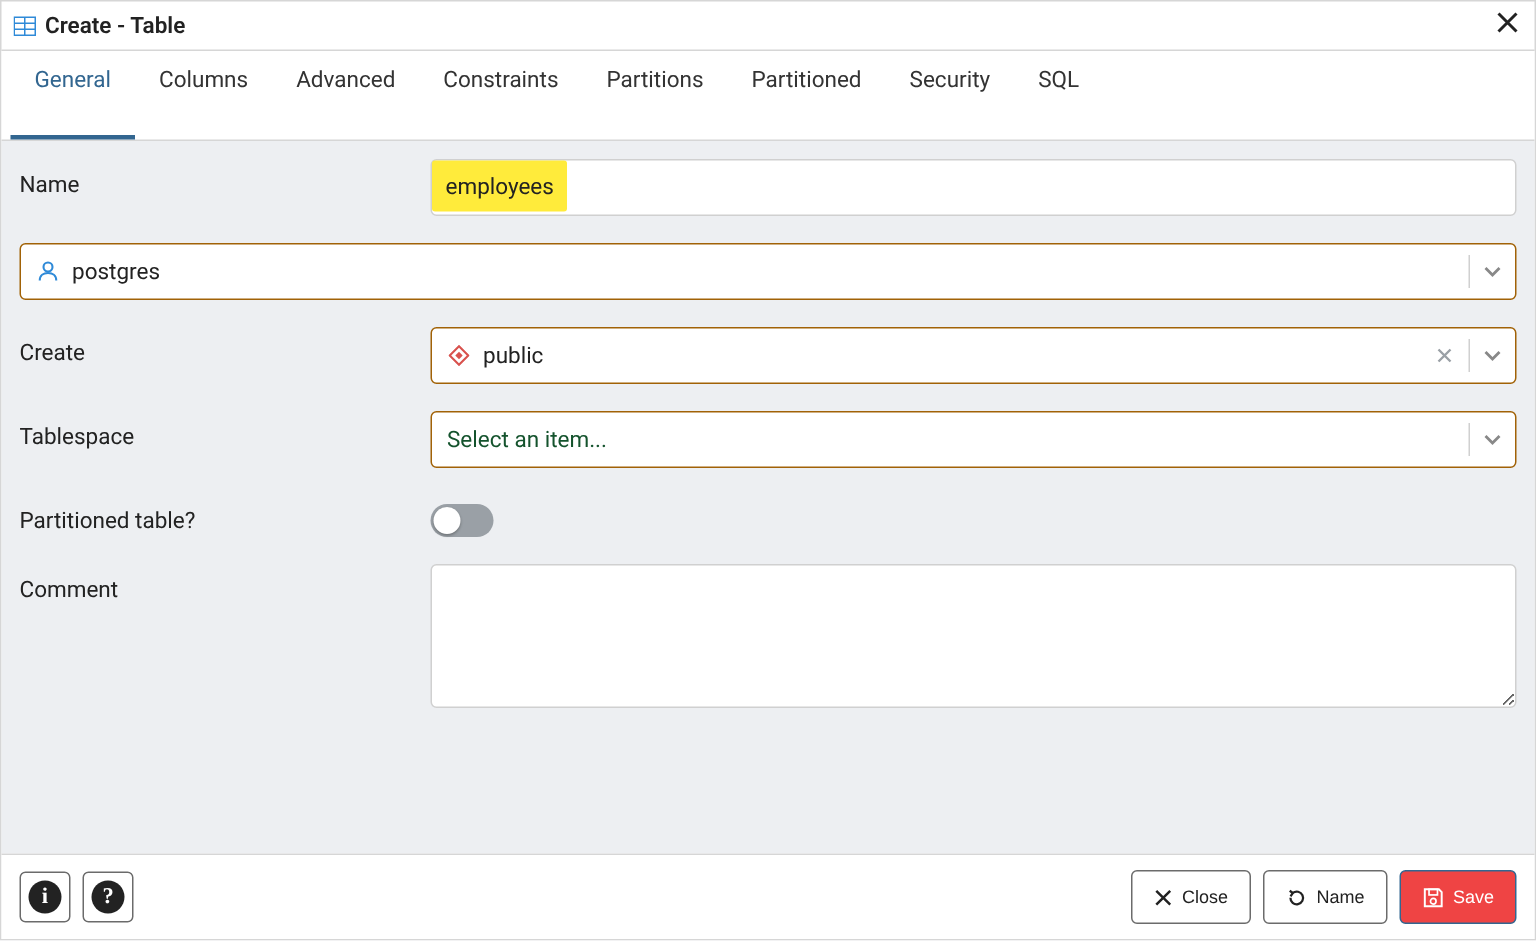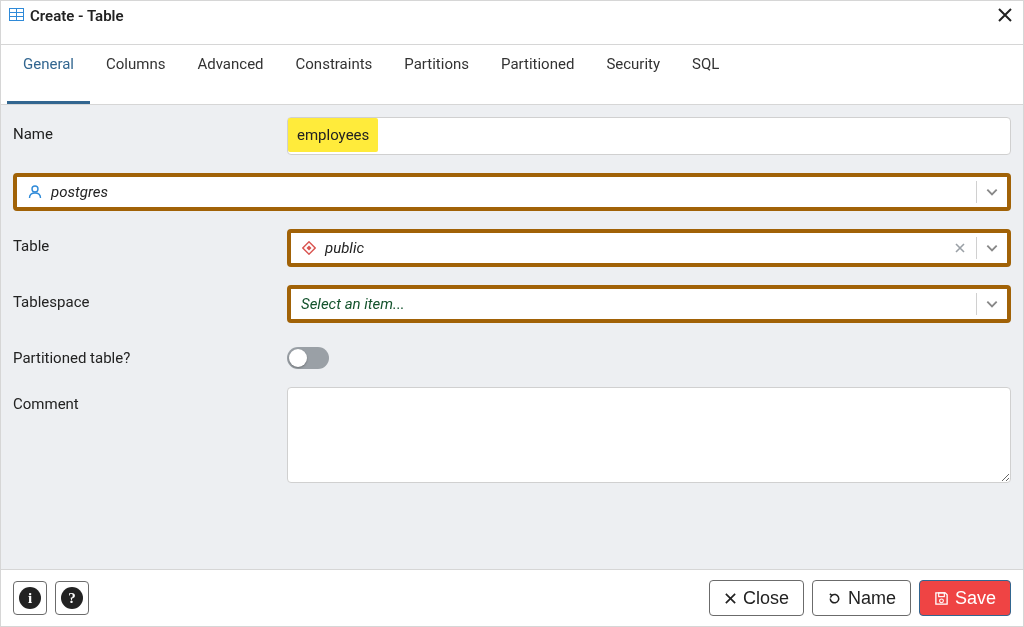--- a/index.html
+++ b/index.html
@@ -1,56 +1,56 @@
 <!DOCTYPE html>
 <html><head>
 <meta charset="utf-8">
 <style>
   * { box-sizing: border-box; margin: 0; padding: 0; }
   html, body { width: 1024px; height: 627px; font-family: -apple-system, BlinkMacSystemFont, "Segoe UI", Roboto, Helvetica, Arial, sans-serif; background: #fff; color: #222; }
   .dialog { width: 1024px; height: 627px; display: flex; flex-direction: column; border: 1px solid #d6d6d6; }
   
-  .titlebar { display: flex; padding: 6px 10px 18px 8px; border-bottom: 1px solid #d6d6d6; font-size: 15px; font-weight: 600; color: #222; }
+  .titlebar { display: flex; align-items: center; padding: 6px 10px 6px 8px; border-bottom: 1px solid #d6d6d6; font-size: 15px; font-weight: 600; color: #222; }
   .title-icon { width: 15px; height: 15px; margin-right: 6px; display: inline-flex; }
   .title-spacer { flex: 1; }
   .titlebar .close-x { font-size: 18px; cursor: pointer; color: #222; font-weight: 400; line-height: 1; }
   
   .tabs { display: flex; border-bottom: 1px solid #d6d6d6; background: #fff; padding: 0 6px; }
   .tab { padding: 10px 16px 28px 16px; font-size: 15px; color: #333; cursor: pointer; border-bottom: 3px solid transparent; }
   .tab.active { color: #326690; border-bottom-color: #326690; }
   
   .body { flex: 1; background: #edeff2; padding: 12px 12px 8px 12px; overflow: auto; }
   .row { display: flex; align-items: flex-start; margin-bottom: 20px; gap: 22px; }
   .row.tight { margin-bottom: 18px; }
   .label { width: 252px; flex: 0 0 252px; font-size: 15px; color: #222; padding-top: 8px; }
   .control { flex: 1; }
   
   .text-input { width: 100%; height: 38px; border: 1px solid #d0d0d0; border-radius: 4px; padding: 0 10px; font-size: 15px; background: #fff; color: #222; }
   .text-input::placeholder { color: #8a8f98; }
   .highlight-wrap { position: relative; }
   .highlight { position: absolute; left: 1px; top: 1px; height: 34px; background: #ffeb3b; border-radius: 2px; padding: 0 9px; display: inline-flex; align-items: center; pointer-events: none; font-size: 15px; color: #222; }
   
-  .select { display: flex; align-items: center; width: 100%; height: 38px; border: 4px solid #a16207; border-radius: 4px; background: #fff; padding: 0 8px 0 10px; font-size: 15px; color: #222; cursor: pointer; font-style: italic; }
+  .select { display: flex; align-items: center; width: 100%; height: 38px; border: 1px solid #a16207; border-radius: 4px; background: #fff; padding: 0 8px 0 10px; font-size: 15px; color: #222; cursor: pointer; }
   .select .sel-icon { width: 16px; height: 16px; margin-right: 8px; display: inline-flex; align-items: center; justify-content: center; }
   .select .sel-text { flex: 1; }
   .select .sel-placeholder { color: #14532d; }
   .select .sep { width: 1px; height: 22px; background: #d0d0d0; margin: 0 8px; }
   .select .clear-x { color: #9aa0a6; font-size: 16px; cursor: pointer; padding: 0 2px; }
   .chevron { color: #9aa0a6; display: inline-flex; }
   
   .toggle { width: 42px; height: 22px; background: #9aa0a6; border-radius: 11px; position: relative; cursor: pointer; margin-top: 6px; }
   .toggle .knob { position: absolute; left: 2px; top: 2px; width: 18px; height: 18px; border-radius: 50%; background: #fff; box-shadow: 0 1px 2px rgba(0,0,0,0.3); }
   
   .textarea { width: 100%; height: 96px; border: 1px solid #d0d0d0; border-radius: 4px; background: #fff; resize: both; padding: 8px 10px; font-size: 15px; font-family: inherit; }
   
   .footer { display: flex; align-items: center; padding: 10px 12px; border-top: 1px solid #d6d6d6; background: #fff; gap: 8px; }
   .footer .spacer { flex: 1; }
   .icon-btn { width: 34px; height: 34px; border: 1px solid #6b6b6b; border-radius: 4px; background: #fff; display: inline-flex; align-items: center; justify-content: center; cursor: pointer; }
   .icon-circle { width: 22px; height: 22px; border-radius: 50%; background: #222; color: #fff; display: inline-flex; align-items: center; justify-content: center; font-weight: 700; font-size: 15px; font-family: Georgia, serif; }
-  .btn { height: 36px; display: inline-flex; align-items: center; gap: 6px; padding: 0 14px; border-radius: 4px; font-size: 18px; cursor: pointer; border: 1px solid #6b6b6b; background: #fff; color: #222; }
+  .btn { height: 36px; display: inline-flex; align-items: center; gap: 6px; padding: 0 14px; border-radius: 4px; font-size: 12px; cursor: pointer; border: 1px solid #6b6b6b; background: #fff; color: #222; }
   .btn.primary { background: #ef4444; border-color: #326690; color: #fff; }
   .btn .btn-icon { display: inline-flex; }
 </style>
 </head>
 <body>
 
 <div class="dialog">
 
   <div class="titlebar">
     <span class="title-icon">
@@ -105,21 +105,21 @@
           <span class="chevron">
             <svg viewBox="0 0 12 12" width="14" height="14">
                 <path d="M2 4 L6 8 L10 4" fill="none" stroke="#888" stroke-width="1.6"></path>
               </svg>
           </span>
         </div>
       </div>
     </div>
 
     <div class="row tight">
-      <div class="label">Table</div>
+      <div class="label">Create</div>
       <div class="control">
         <div class="select">
           <span class="sel-icon">
             <svg viewBox="0 0 16 16" width="14" height="14">
                 <rect x="3" y="3" width="10" height="10" transform="rotate(45 8 8)" fill="none" stroke="#d9534f" stroke-width="1.6"></rect>
                 <rect x="6" y="6" width="4" height="4" transform="rotate(45 8 8)" fill="#d9534f"></rect>
               </svg>
           </span>
           <span class="sel-text">public</span>
           <span class="clear-x">

